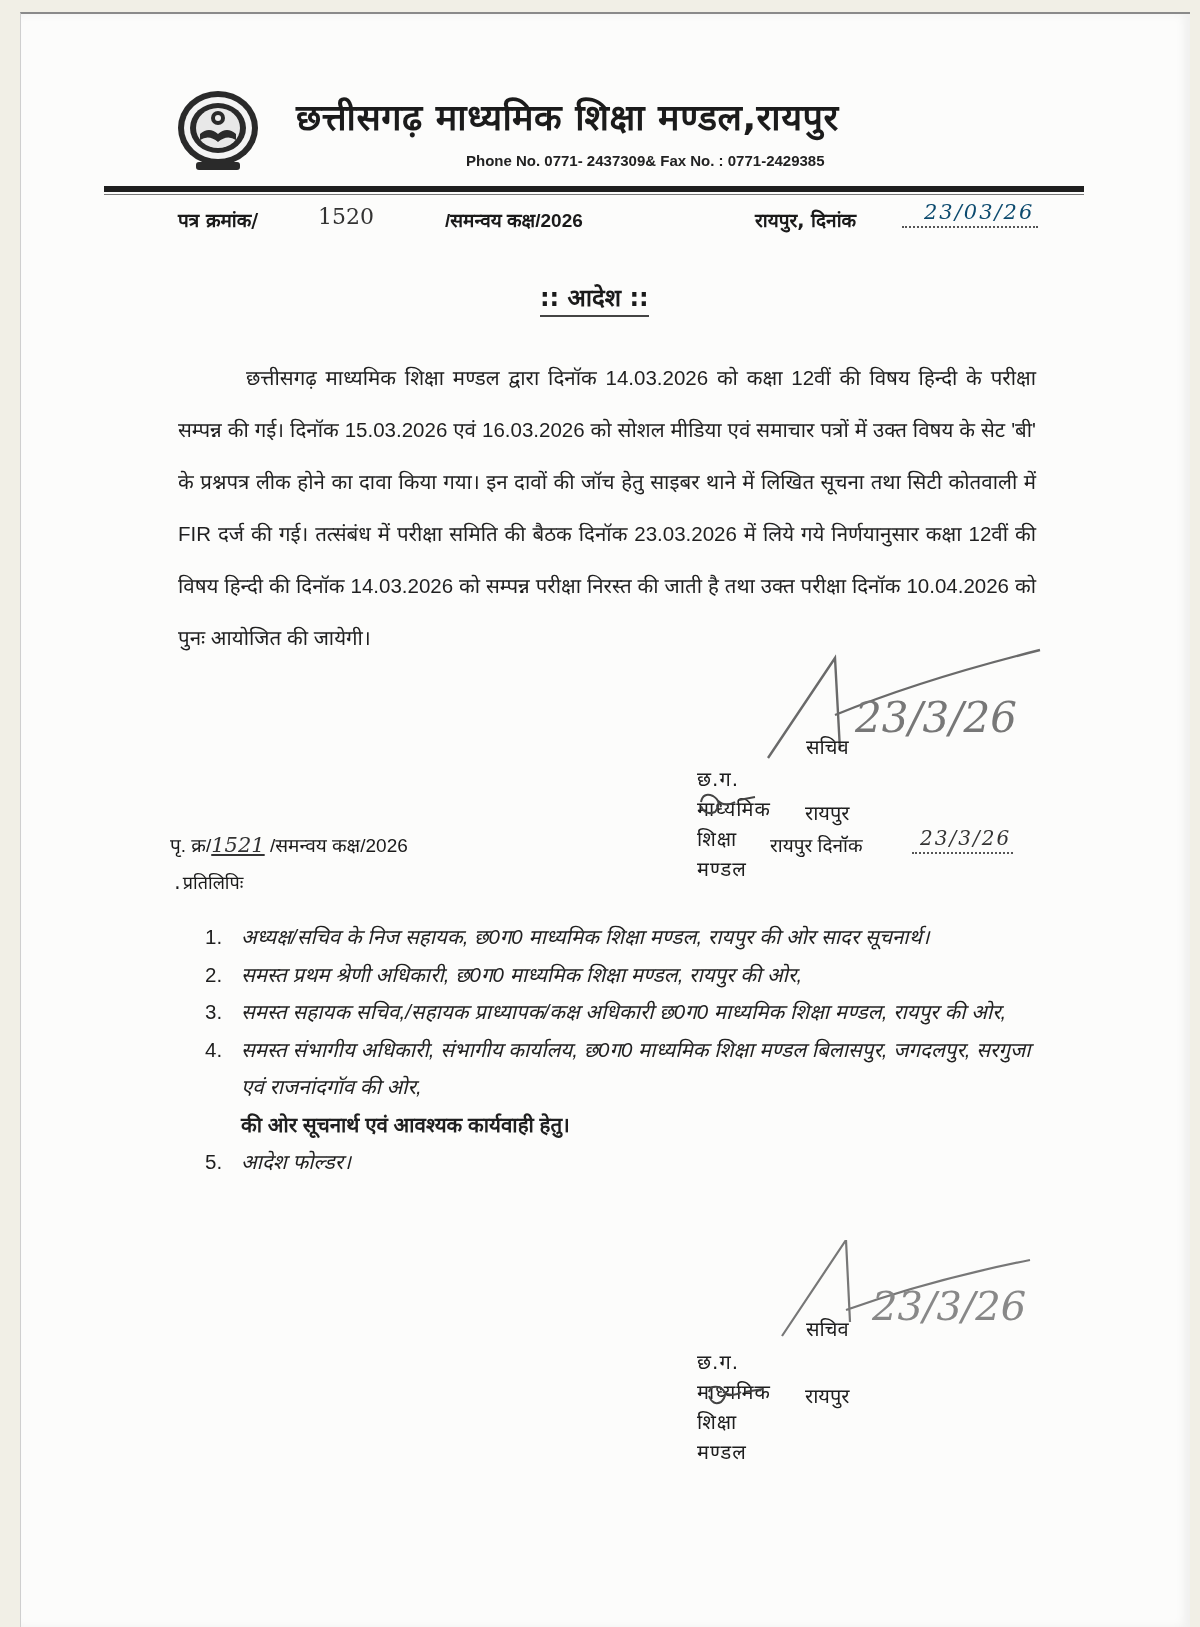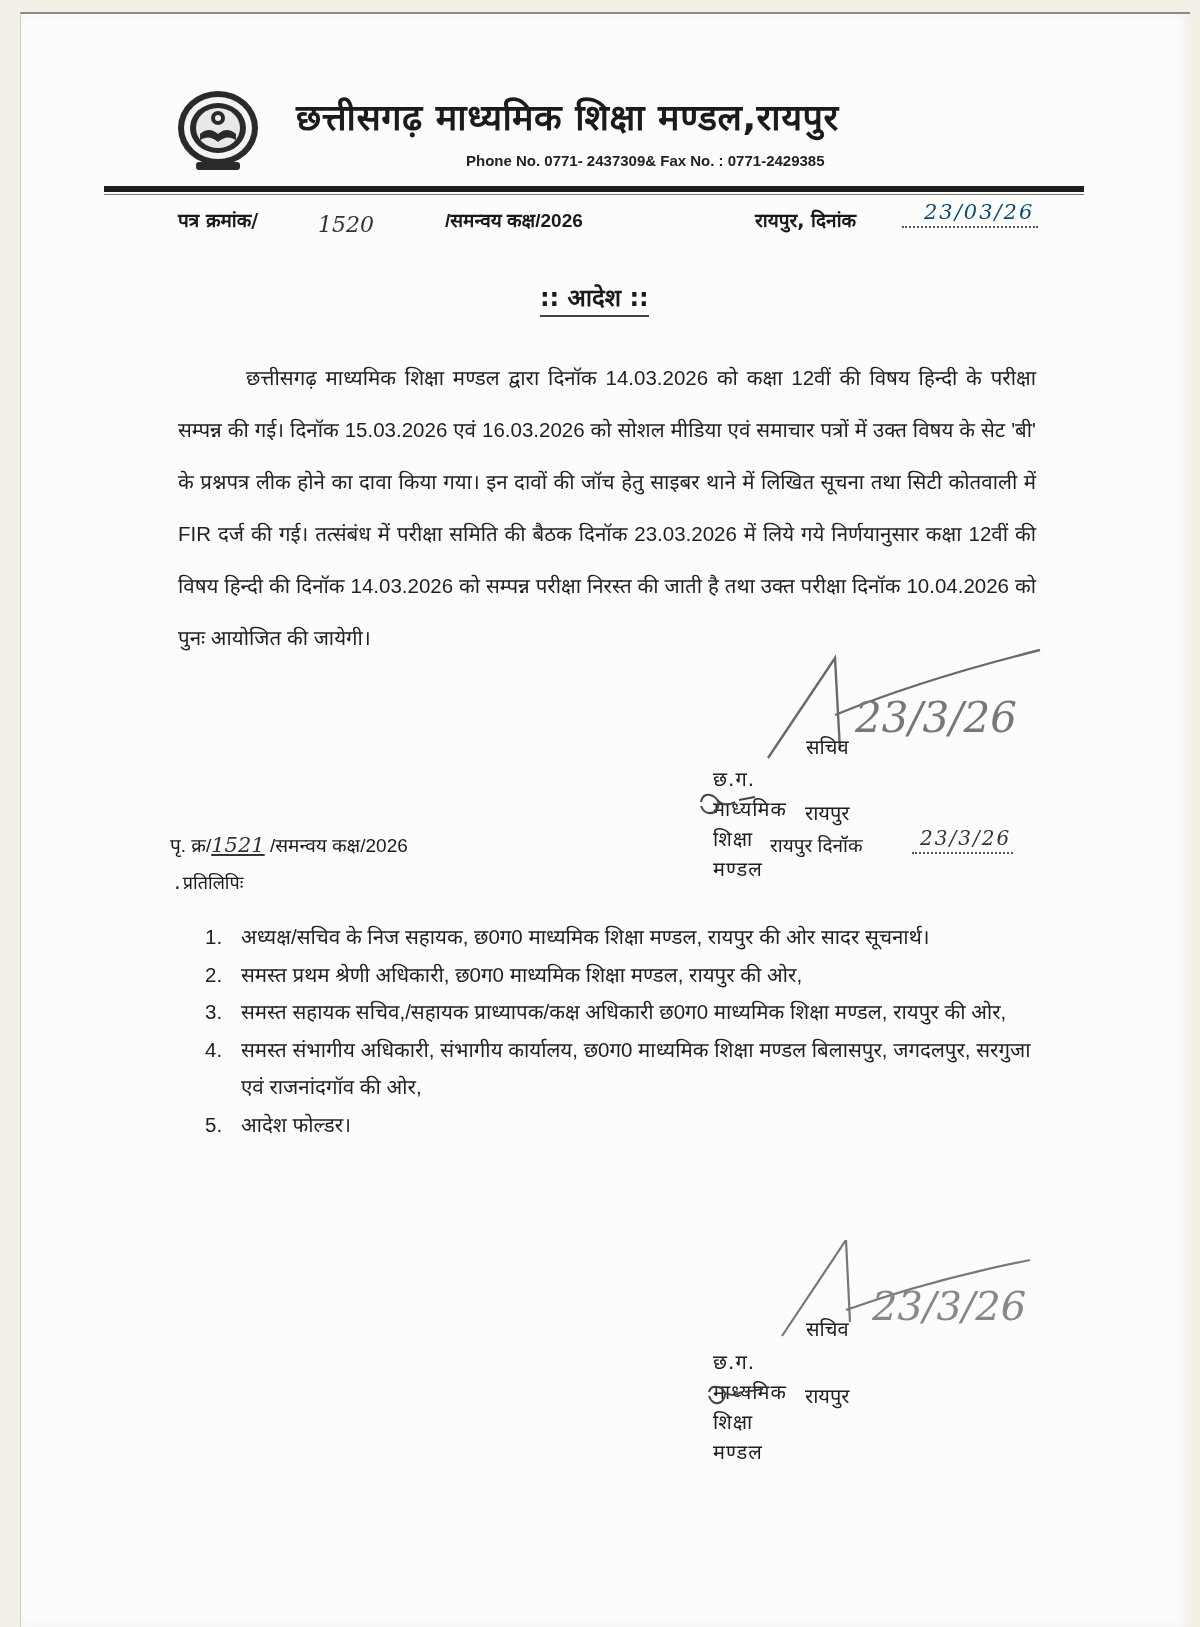--- a/index.html
+++ b/index.html
@@ -24,21 +24,21 @@
   .contact {
     position: absolute; left: 466px; top: 152px;
     font-size: 15px; font-weight: bold; color: #222;
     font-family: Liberation Sans, sans-serif;
   }
   .rule-thick { position: absolute; left: 104px; top: 186px; width: 980px; height: 6px; background: #1f1f1f; }
   .rule-thin  { position: absolute; left: 104px; top: 194px; width: 980px; height: 1px; background: #777; }
 
   .ref-row { position: absolute; top: 204px; left: 0; width: 1020px; height: 32px; font-size: 19px; font-weight: bold; }
   .ref-label { position: absolute; left: 178px; top: 3px; }
-  .ref-hand { position: absolute; left: 318px; top: 0; font-family: "DejaVu Serif", serif; font-weight: normal; font-style: italic; font-size: 22px; color: #333; margin-top: 8px; }
+  .ref-hand { position: absolute; left: 318px; top: 0; font-family: "DejaVu Serif", serif; font-weight: normal; font-size: 22px; color: #333; }
   .ref-dept { position: absolute; left: 445px; top: 3px; font-family: "Liberation Sans", sans-serif; }
   .date-label { position: absolute; left: 755px; top: 3px; }
   .date-hand { position: absolute; left: 902px; top: -4px; font-family: "DejaVu Serif", serif; font-style: italic; font-weight: normal; font-size: 21px; color: #0c4a6e; border-bottom: 2px dotted #555; padding: 0 4px 2px 22px; letter-spacing: 2px; }
 
   .order-title {
     position: absolute; left: 540px; top: 280px;
     font-size: 24px; font-weight: bold;
     border-bottom: 2px solid #444; padding-bottom: 2px;
   }
 
@@ -46,35 +46,35 @@
     position: absolute; left: 178px; top: 352px; width: 858px;
     font-family: "Liberation Sans", sans-serif;
     font-size: 20.5px; line-height: 52px; text-align: justify; color: #1f1f1f;
   }
   .body-para .indent { display: inline-block; width: 68px; }
 
   
   .sig-svg { position: absolute; }
   .sig-block { position: absolute; font-size: 20px; color: #1d1d1d; line-height: 30px; }
   .sig-title { position: absolute; }
-  .sig-org { position: absolute; letter-spacing: 1px; margin-left: 16px; }
+  .sig-org { position: absolute; letter-spacing: 1px; }
   .sig-city { position: absolute; }
 
   .endorse-row { position: absolute; top: 830px; left: 0; width: 1200px; height: 30px; font-size: 19px; font-family: "Liberation Sans", sans-serif; }
   .endorse-ref { position: absolute; left: 170px; top: 2px; }
   .endorse-hand { font-family: "DejaVu Serif", serif; font-style: italic; font-size: 21px; color: #333; text-decoration: underline; }
   .endorse-date-label { position: absolute; left: 770px; top: 2px; }
   .endorse-date-val { position: absolute; left: 912px; top: -4px; font-family: "DejaVu Serif", serif; font-style: italic; font-size: 20px; color: #333; border-bottom: 2px dotted #555; padding: 0 2px 2px 8px; letter-spacing: 2px; }
 
   .copy-label { position: absolute; left: 172px; top: 870px; font-size: 18px; font-family: Liberation Mono, monospace; }
 
   .cc-list { position: absolute; left: 205px; top: 918px; width: 850px; font-family: "Liberation Sans", sans-serif; font-size: 20.5px; line-height: 37.5px; color: #1f1f1f; }
   .cc-item { display: flex; }
   .cc-num { width: 36px; flex: none; }
-  .cc-text { flex: 1; }
+  .cc-text { flex: 1; font-style: italic; }
   .cc-bold { font-weight: bold; padding-left: 36px; }
 </style>
 </head>
 <body>
 
 <div class="paper"></div>
 
 <svg class="logo" viewBox="0 0 88 86">
   <ellipse cx="44" cy="40" rx="40" ry="37" fill="#2a2a2a"></ellipse>
   <ellipse cx="44" cy="40" rx="34" ry="31" fill="#f4f4f4"></ellipse>
@@ -133,20 +133,21 @@
     <span class="cc-text">समस्त प्रथम श्रेणी अधिकारी, छ0ग0 माध्यमिक शिक्षा मण्डल, रायपुर की ओर,</span>
   </div>
   <div class="cc-item">
     <span class="cc-num">3.</span>
     <span class="cc-text">समस्त सहायक सचिव,/सहायक प्राध्यापक/कक्ष अधिकारी छ0ग0 माध्यमिक शिक्षा मण्डल, रायपुर की ओर,</span>
   </div>
   <div class="cc-item">
     <span class="cc-num">4.</span>
     <span class="cc-text">समस्त संभागीय अधिकारी, संभागीय कार्यालय, छ0ग0 माध्यमिक शिक्षा मण्डल बिलासपुर, जगदलपुर, सरगुजा एवं राजनांदगॉव की ओर,</span>
   </div>
+  <div class="cc-bold">की ओर सूचनार्थ एवं आवश्यक कार्यवाही हेतु।</div>
   <div class="cc-item">
     <span class="cc-num">5.</span>
     <span class="cc-text">आदेश फोल्डर।</span>
   </div>
 </div>
 
 <svg class="sig-svg" style="left:760px;top:1240px;width:320px;height:100px;" viewBox="0 0 320 100">
   <path d="M22 96 L86 0 L90 82 M86 70 Q170 40 270 20" stroke="#777" stroke-width="2.2" fill="none"></path>
   <text x="112" y="80" font-family="DejaVu Serif, serif" font-style="italic" font-size="40" fill="#888">23/3/26</text>
 </svg>

